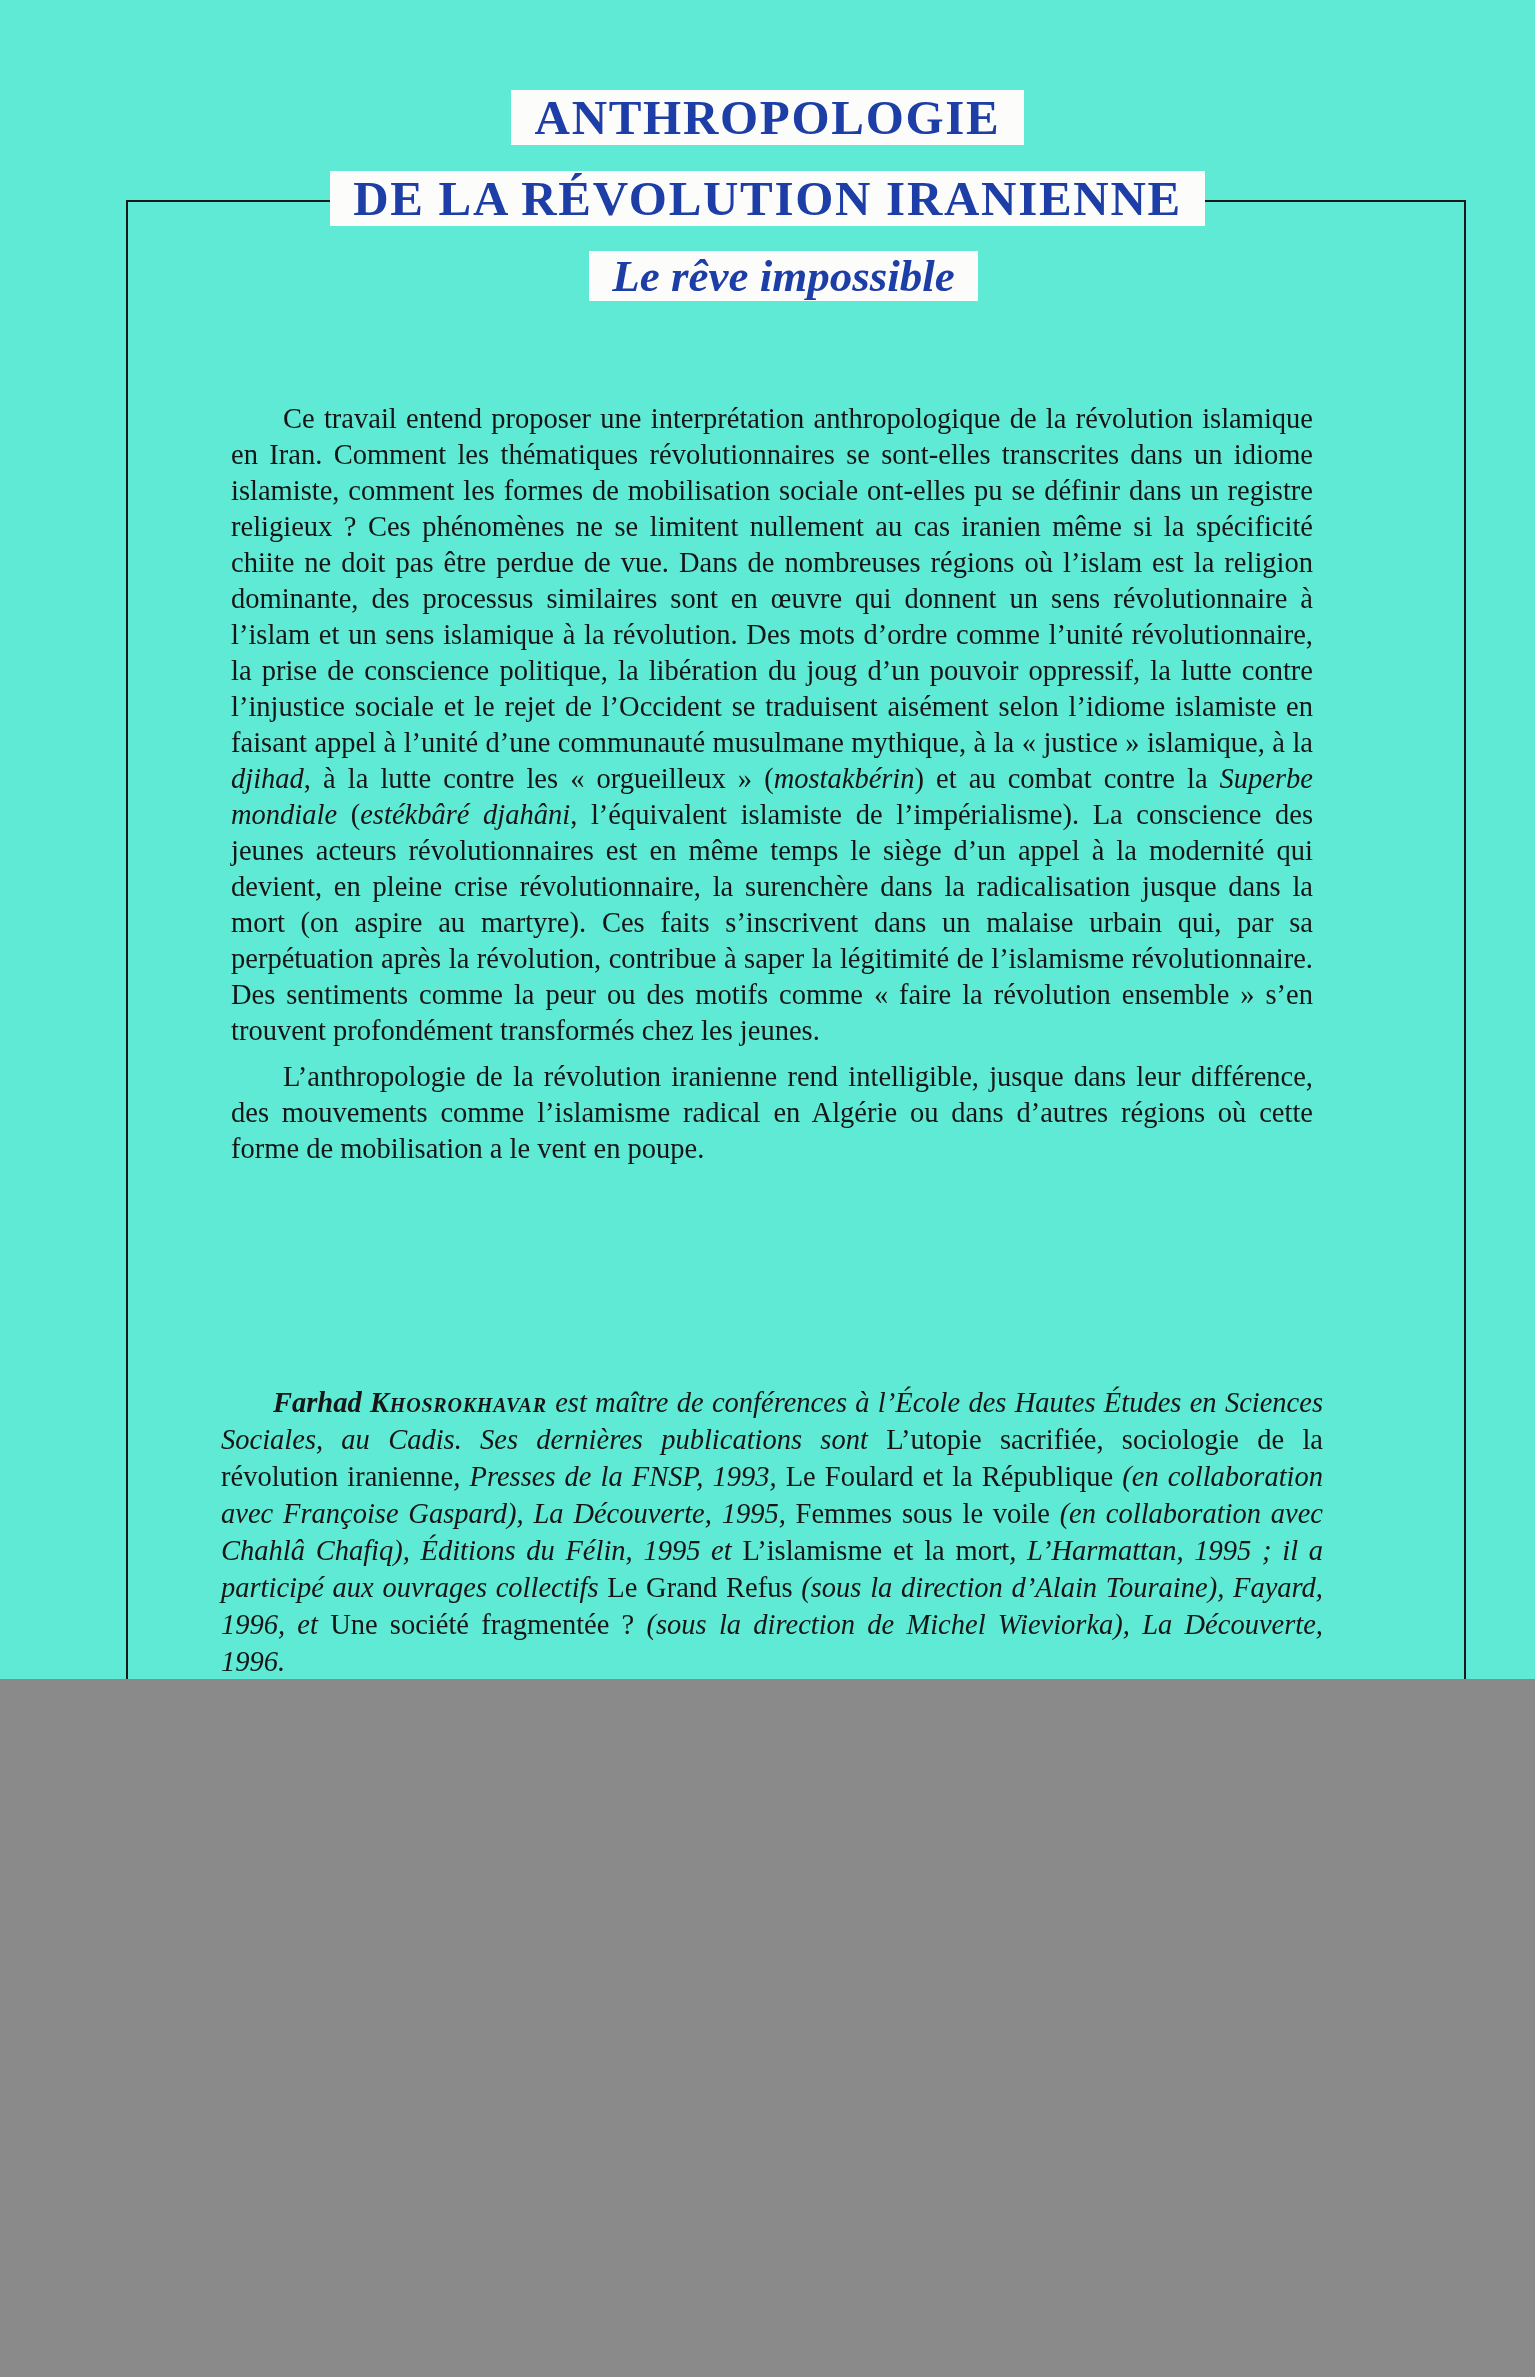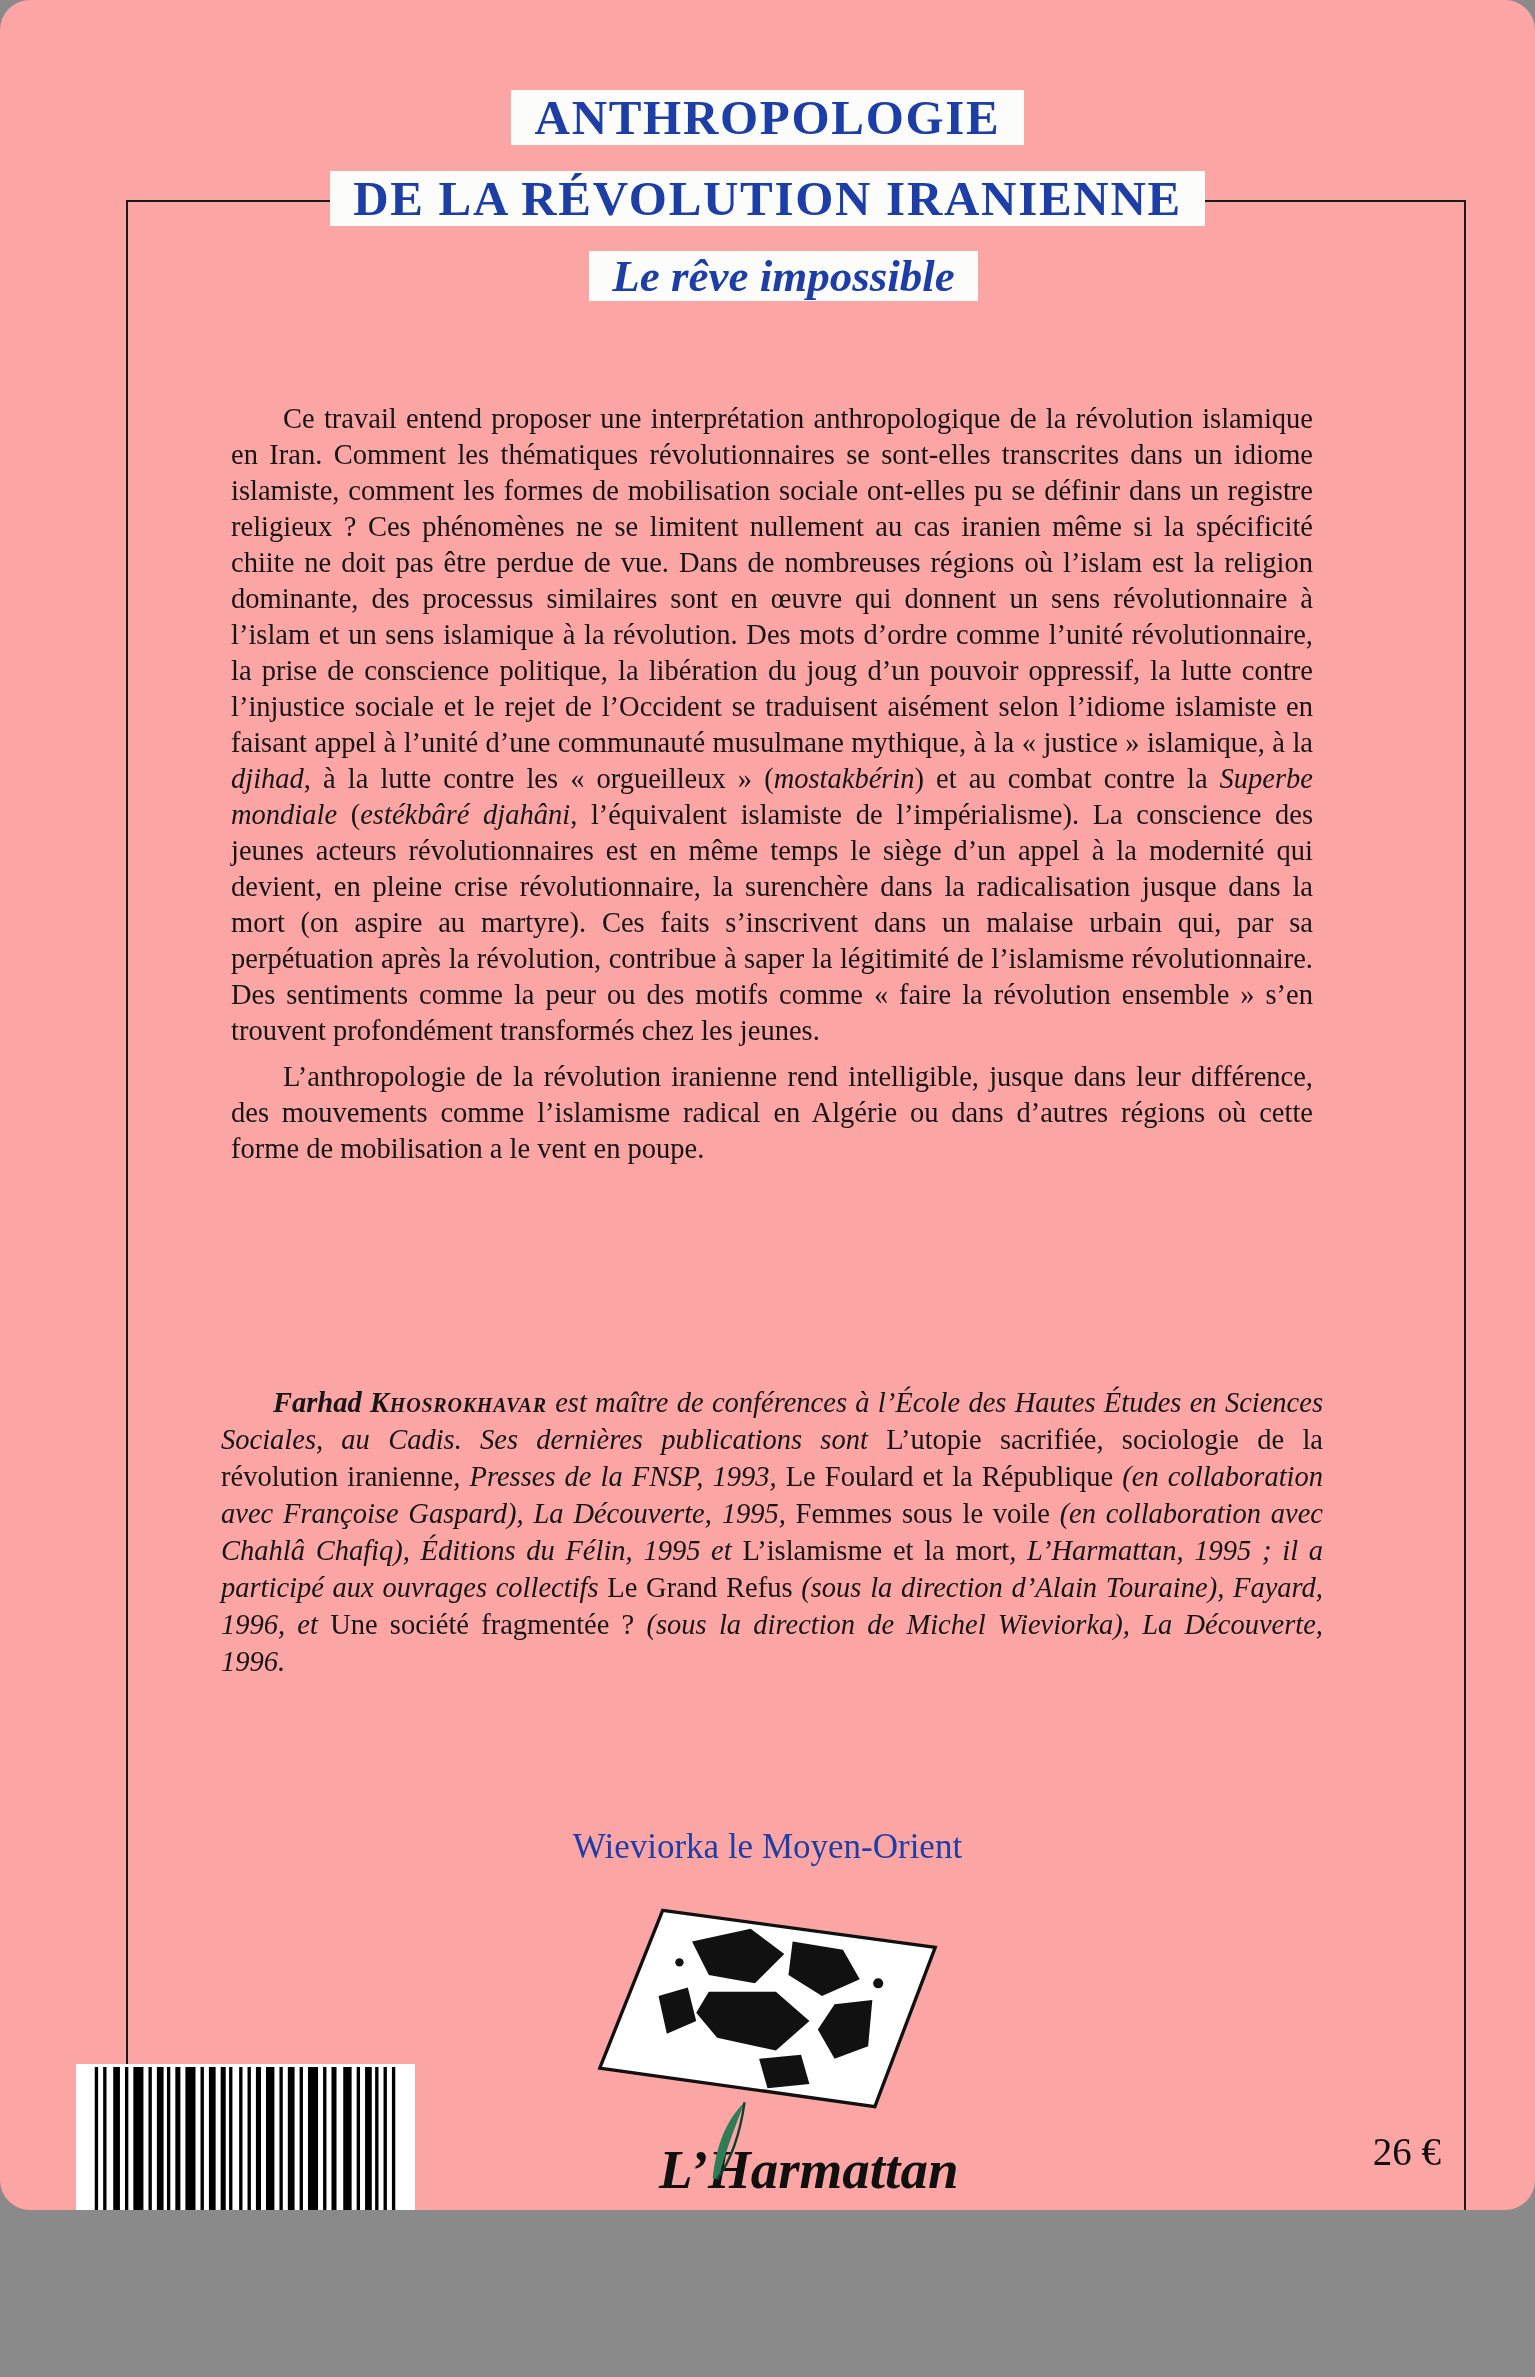--- a/index.html
+++ b/index.html
@@ -1,18 +1,18 @@
 <!DOCTYPE html>
 <html style="--accent: #1d3ea6;font-size:13.4px"><head>
 <meta charset="utf-8">
 <style>
   :root { --accent:#1d3ea6; }
   html,body{margin:0;padding:0;}
   body{background:#8a8a8a;font-family:"Liberation Serif","DejaVu Serif",serif;}
-  .page{position:relative;width:1535px;height:2210px;background:#fca5a5;color:#161616;margin:0 auto;overflow:hidden;border-radius:30px;}
+  .page{position:relative;width:1535px;height:1679px;background:#5eead4;color:#161616;margin:0 auto;overflow:hidden;}
 
   .frame{position:absolute;left:126px;top:200px;width:1336px;height:2106px;border:2.5px solid #1a1a1a;z-index:1;}
 
   .title-block{position:absolute;left:0;right:0;top:77px;text-align:center;color:var(--accent);z-index:2;}
   .title-line{font-size:49px;font-weight:bold;letter-spacing:1.7px;line-height:81px;white-space:nowrap;}
   .title-line .bg,.subtitle .bg{background:#fcfcfa;padding:0 23.5px;}
   .subtitle{font-size:45px;font-weight:bold;font-style:italic;line-height:74px;white-space:nowrap;padding-left:32px;}
 
   .synopsis{position:absolute;left:221px;top:391px;width:1102px;font-size:28.5px;line-height:36px;text-align:justify;z-index:2;}
   .synopsis p{margin:10px;text-indent:52px;}

